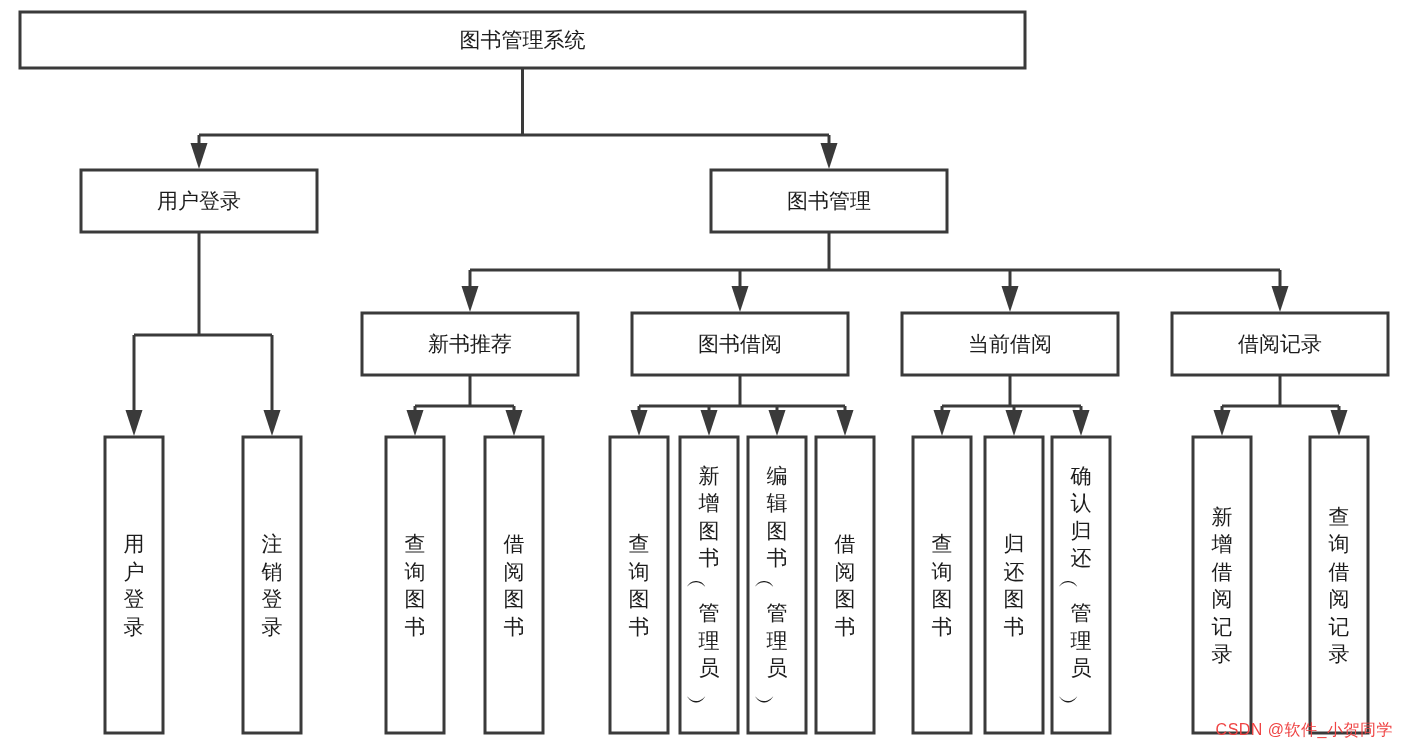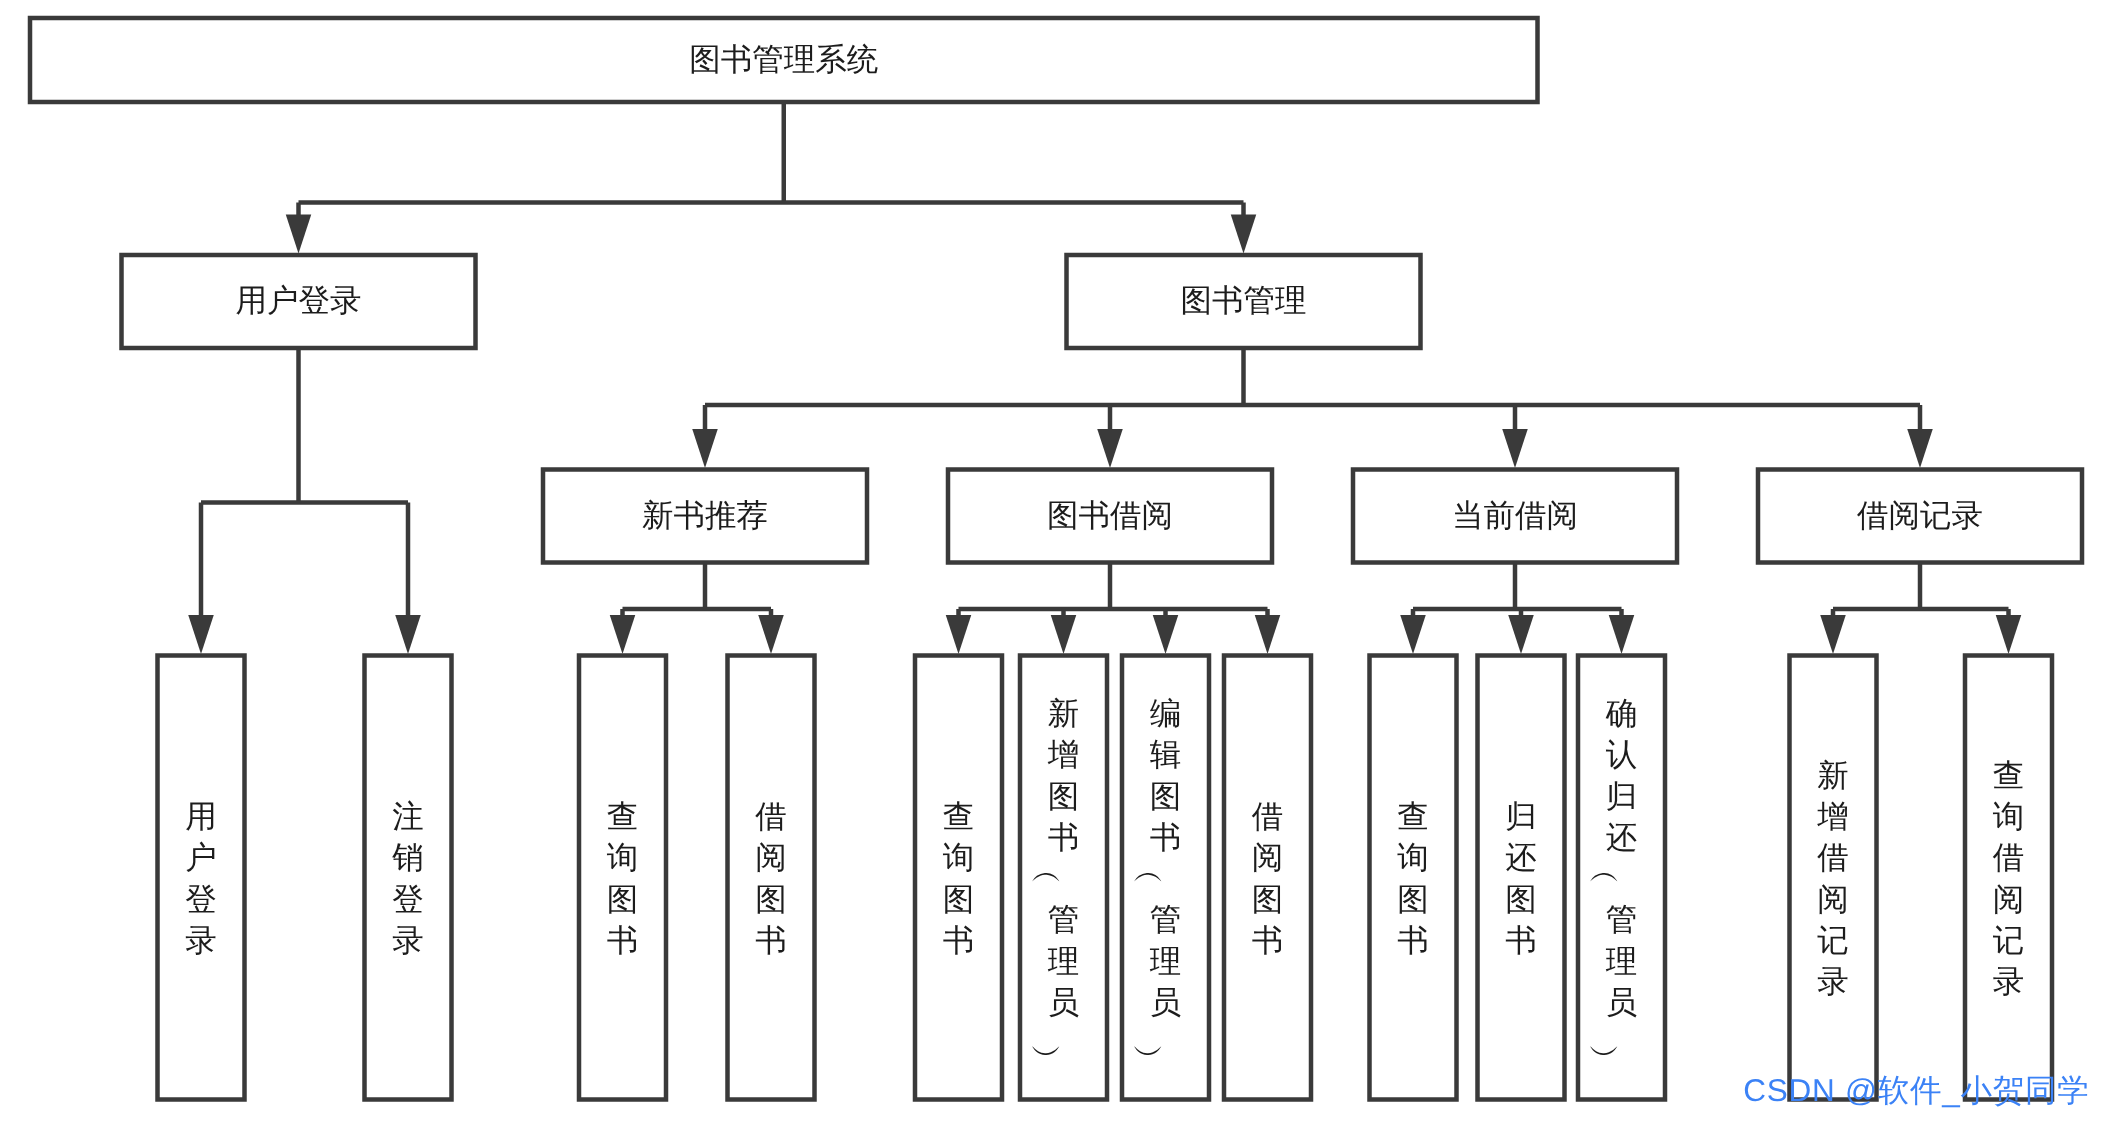--- a/index.html
+++ b/index.html
@@ -53,22 +53,22 @@
   }
   .edge-arrow {
     fill: #3a3a3a;
     stroke: none;
   }
   .watermark-text {
     position: absolute;
     right: 12px;
     bottom: 6px;
     font-family: "Liberation Sans", "DejaVu Sans", sans-serif;
-    font-size: 21px;
-    color: #3b82f6;
+    font-size: 16px;
+    color: #ef4444;
     letter-spacing: 0.5px;
     white-space: nowrap;
     user-select: none;
   }
 </style>
 </head>
 <body>
 
 <div id="diagram-root">
   <svg class="diagram-canvas" viewBox="0 0 1405 747" xmlns="http://www.w3.org/2000/svg">

